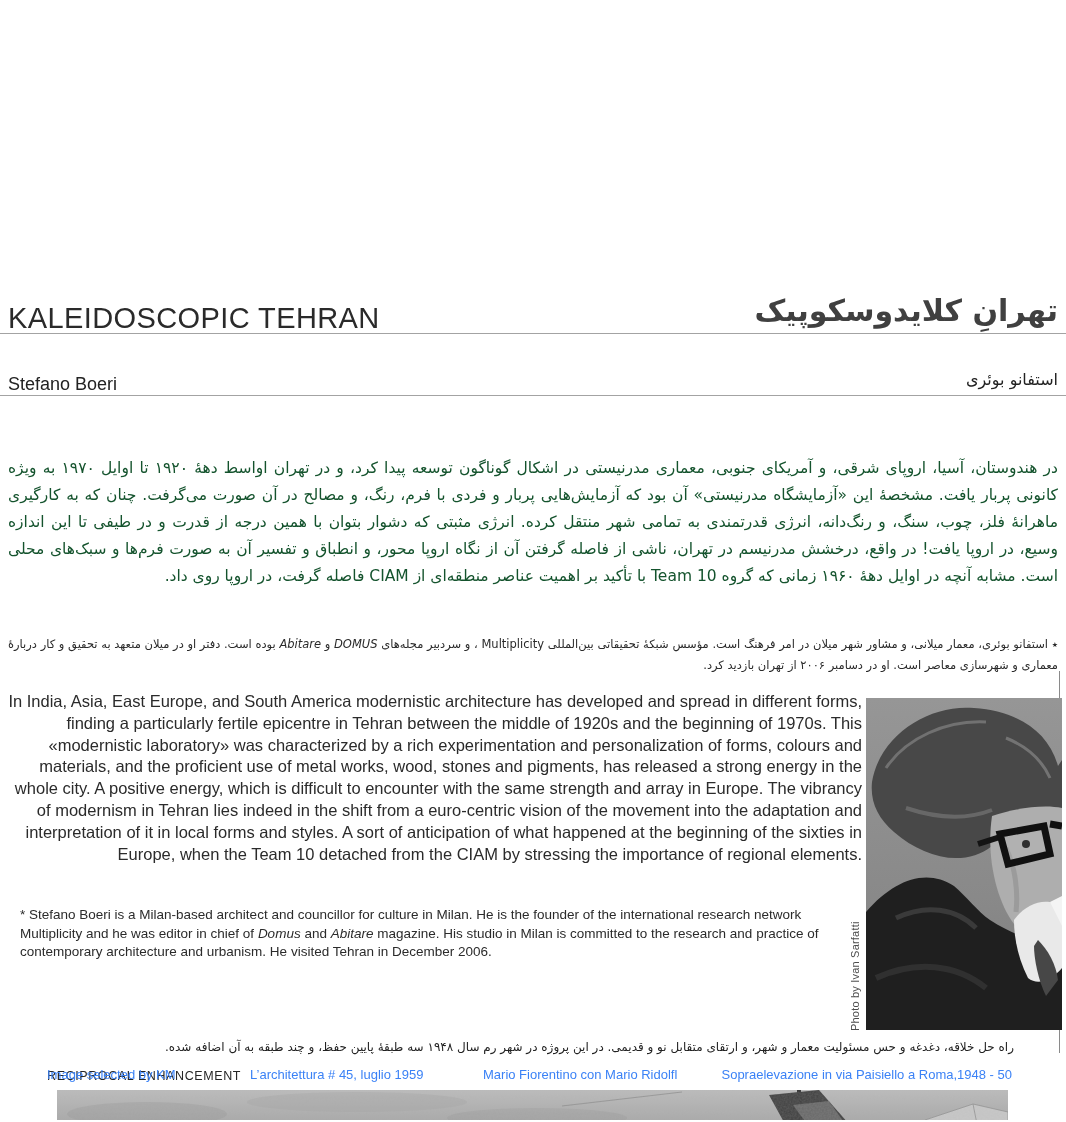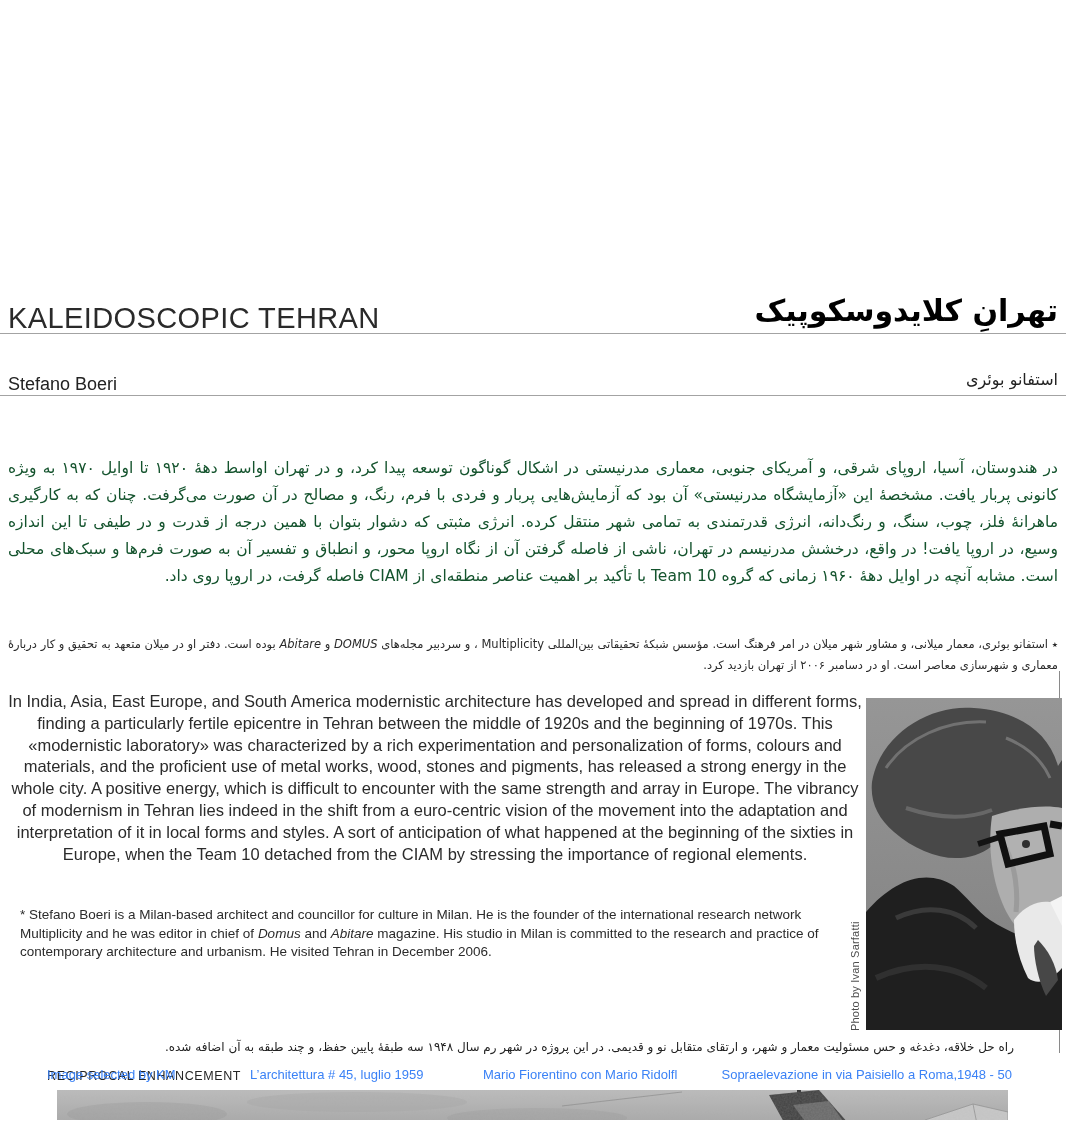--- a/index.html
+++ b/index.html
@@ -11,38 +11,38 @@
   .hrule{ position:absolute; left:0; width:1066px; height:1px; background:#a3a3a3; }
   .hrule.r1{ top:333px; }
   .hrule.r2{ top:395px; }
   .vrule{ position:absolute; left:1059px; width:1px; background:#8a8a8a; }
   .vrule.top{ top:671px; height:27px; }
   .vrule.bot{ top:1030px; height:23px; }
 
   .title-en{ position:absolute; left:8px; top:302px; font-size:29px; font-weight:400;
              letter-spacing:.4px; color:#2a2a2a; white-space:nowrap; }
   .title-fa{ position:absolute; right:8px; top:293px; font-size:30px; font-weight:700;
-             font-family:"DejaVu Sans", sans-serif; direction:rtl; white-space:nowrap; color:#000000; }
+             font-family:"DejaVu Sans", sans-serif; direction:rtl; white-space:nowrap; color:#404040; }
   .author-en{ position:absolute; left:8px; top:374px; font-size:18px; color:#222; }
   .author-fa{ position:absolute; right:8px; top:370px; font-size:16px;
               font-family:"DejaVu Sans", sans-serif; direction:rtl; color:#222; }
 
   .fa-body{
     position:absolute; left:8px; right:8px; top:455px;
     direction:rtl; text-align:justify; font-family:"DejaVu Sans", sans-serif;
     font-size:15.5px; line-height:27px; color:#14532d;
   }
   .fa-footnote{
     position:absolute; left:8px; right:8px; top:634px;
     direction:rtl; text-align:justify; font-family:"DejaVu Sans", sans-serif;
     font-size:11.5px; line-height:21px; color:#2a2a2a;
   }
   .en-body{
     position:absolute; left:8px; top:691px; width:854px;
-    font-size:16.5px; line-height:21.8px; color:#2b2b2b; text-align:center;
+    font-size:16.5px; line-height:21.8px; color:#2b2b2b; text-align:right;
   }
   .en-footnote{
     position:absolute; left:20px; top:906px; width:846px;
     font-size:13.5px; line-height:18.5px; color:#2b2b2b;
   }
   .it{ font-style:italic; }
 
   .portrait{ position:absolute; left:866px; top:698px; width:196px; height:332px; overflow:hidden; }
   .portrait svg{ display:block; }
   .credit-vert{

